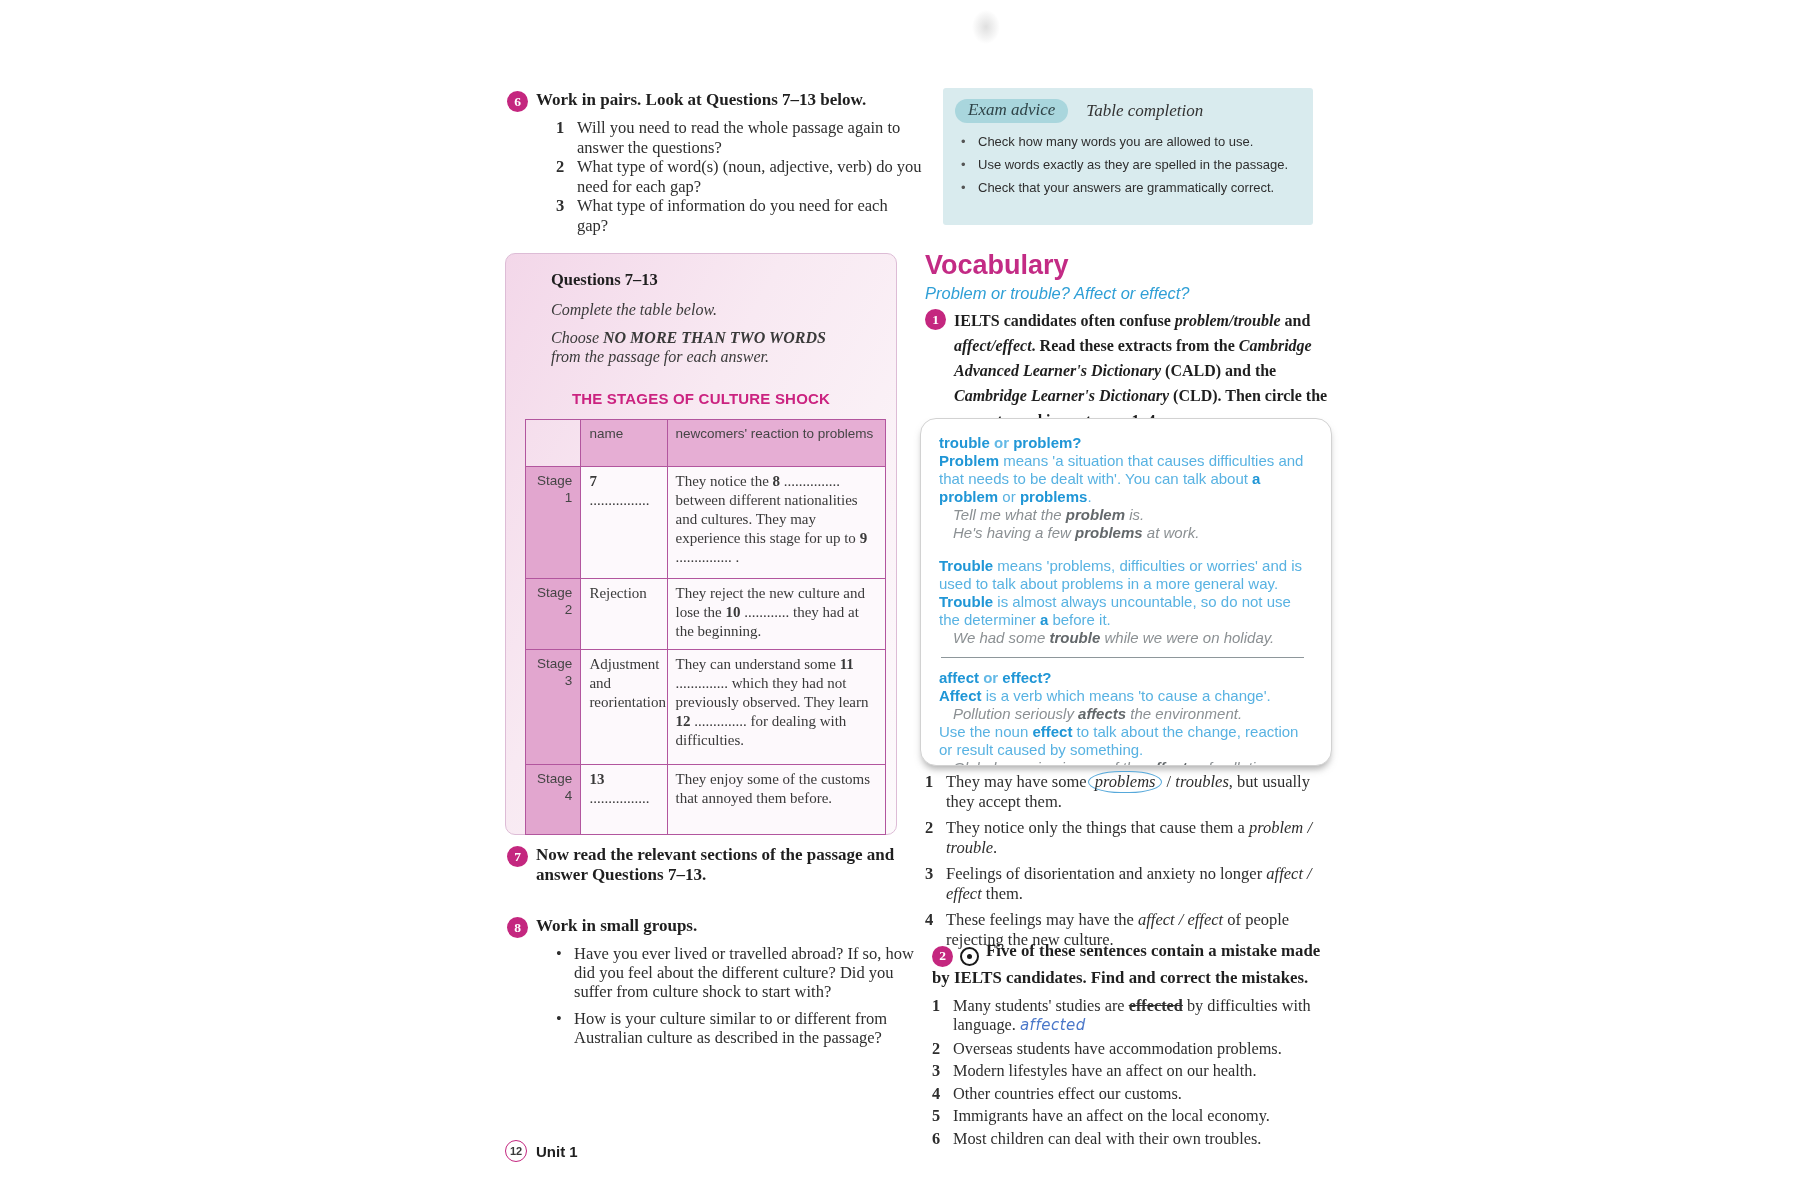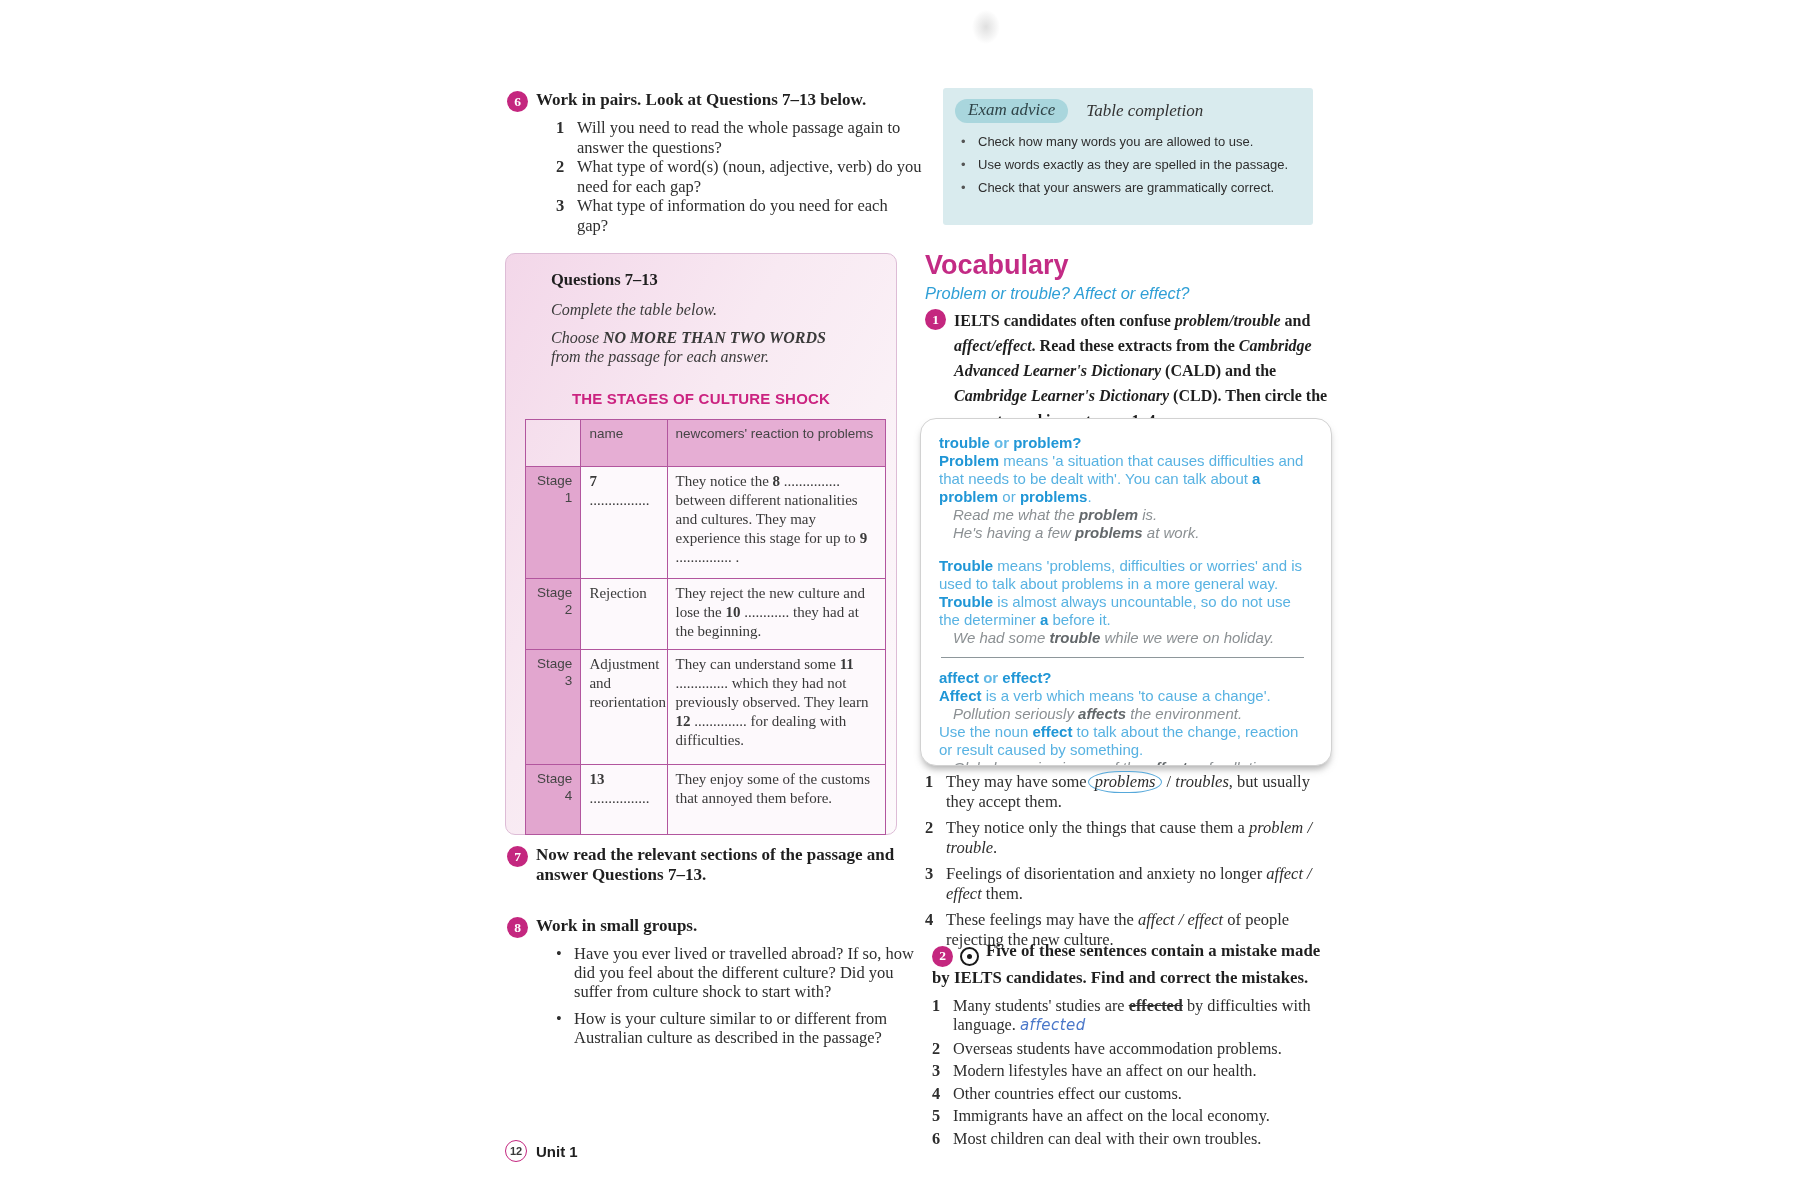--- a/index.html
+++ b/index.html
@@ -217,21 +217,21 @@
   <div class="abs vocab-sub">Problem or trouble? Affect or effect?</div>
 
   <div class="abs ex ex1">
     <div class="exnum">1</div>
     <div class="t"><span>IELTS candidates often confuse </span><span class="ri">problem/trouble</span><span> and </span><span class="ri">affect/effect</span><span>. Read these extracts from the </span><span class="ri">Cambridge Advanced Learner's Dictionary</span><span> (CALD) and the </span><span class="ri">Cambridge Learner's Dictionary</span><span> (CLD). Then circle the correct word in sentences 1–4.</span></div>
   </div>
 
   <div class="abs dictbox">
     <div class="d-h"><span class="rb">trouble</span><span> or </span><span class="rb">problem?</span></div>
     <div class="d-p"><span class="rb">Problem</span><span> means 'a situation that causes difficulties and that needs to be dealt with'. You can talk about </span><span class="rb">a problem</span><span> or </span><span class="rb">problems</span><span>.</span></div>
-    <div class="d-ex"><span>Read me what the </span><span class="rb">problem</span><span> is.</span></div>
+    <div class="d-ex"><span>Tell me what the </span><span class="rb">problem</span><span> is.</span></div>
     <div class="d-ex"><span>He's having a few </span><span class="rb">problems</span><span> at work.</span></div>
     <div class="d-gap"></div>
     <div class="d-p"><span class="rb">Trouble</span><span> means 'problems, difficulties or worries' and is used to talk about problems in a more general way. </span><span class="rb">Trouble</span><span> is almost always uncountable, so do not use the determiner </span><span class="rb">a</span><span> before it.</span></div>
     <div class="d-ex"><span>We had some </span><span class="rb">trouble</span><span> while we were on holiday.</span></div>
     <hr class="d-divider">
     <div class="d-h"><span class="rb">affect</span><span> or </span><span class="rb">effect?</span></div>
     <div class="d-p"><span class="rb">Affect</span><span> is a verb which means 'to cause a change'.</span></div>
     <div class="d-ex"><span>Pollution seriously </span><span class="rb">affects</span><span> the environment.</span></div>
     <div class="d-p"><span>Use the noun </span><span class="rb">effect</span><span> to talk about the change, reaction or result caused by something.</span></div>
     <div class="d-ex"><span>Global warming is one of the </span><span class="rb">effects</span><span> of pollution.</span></div>

